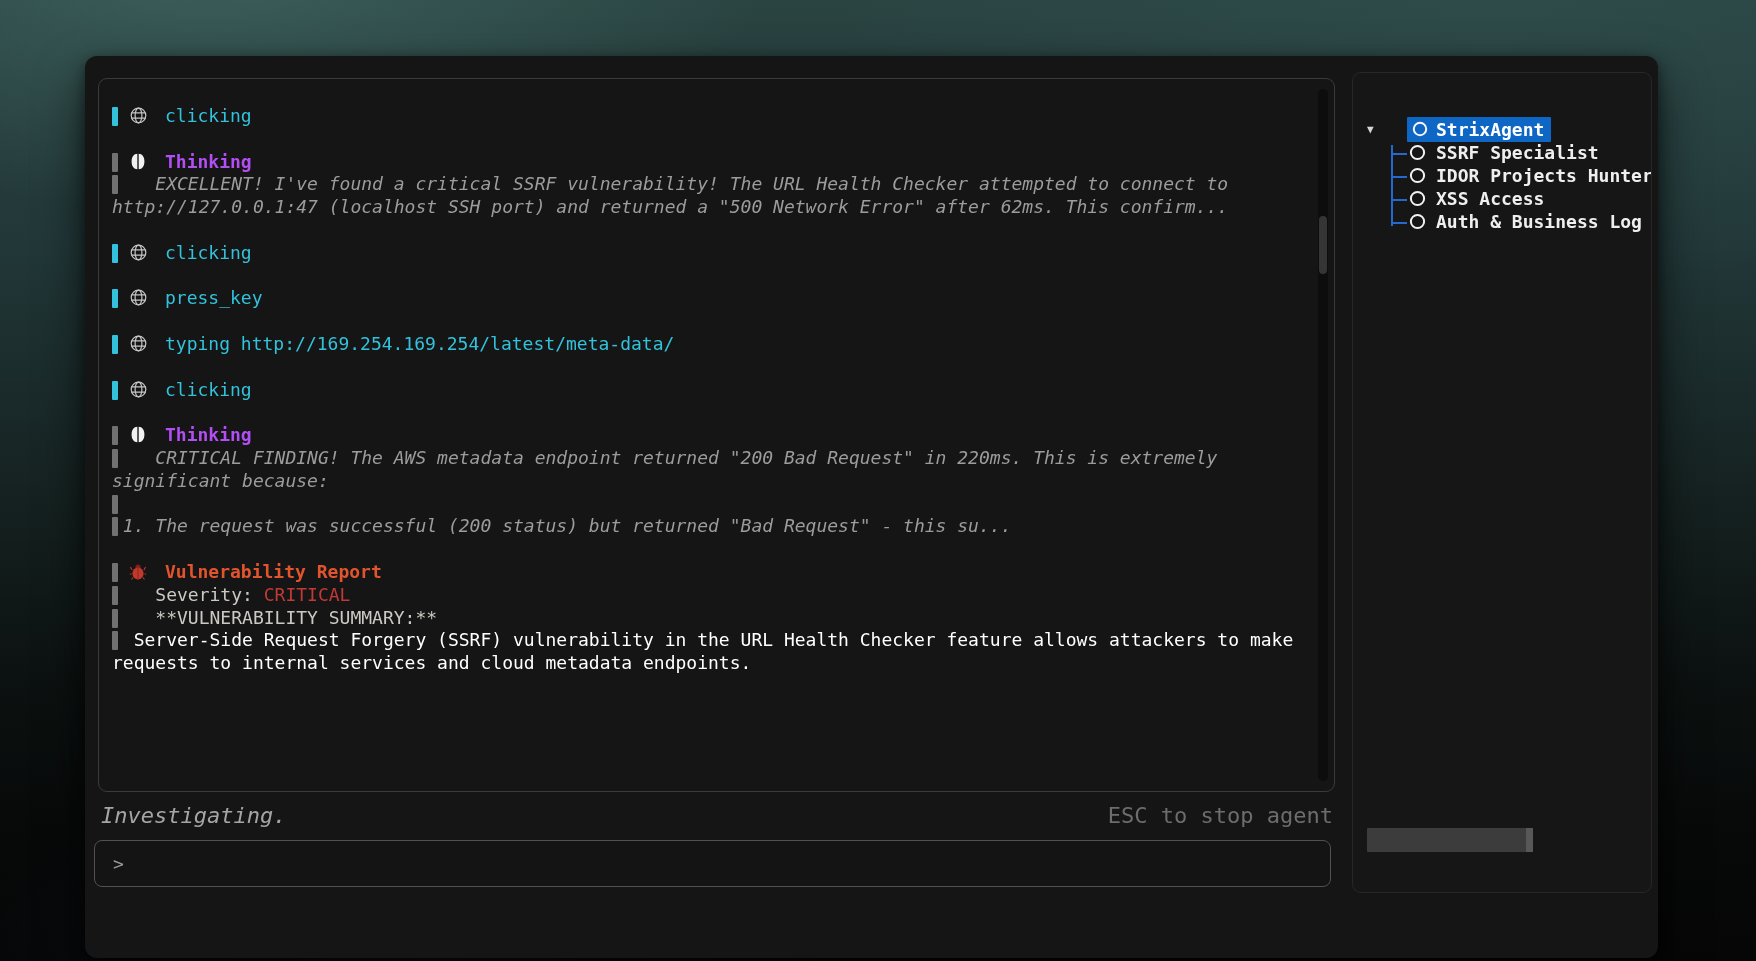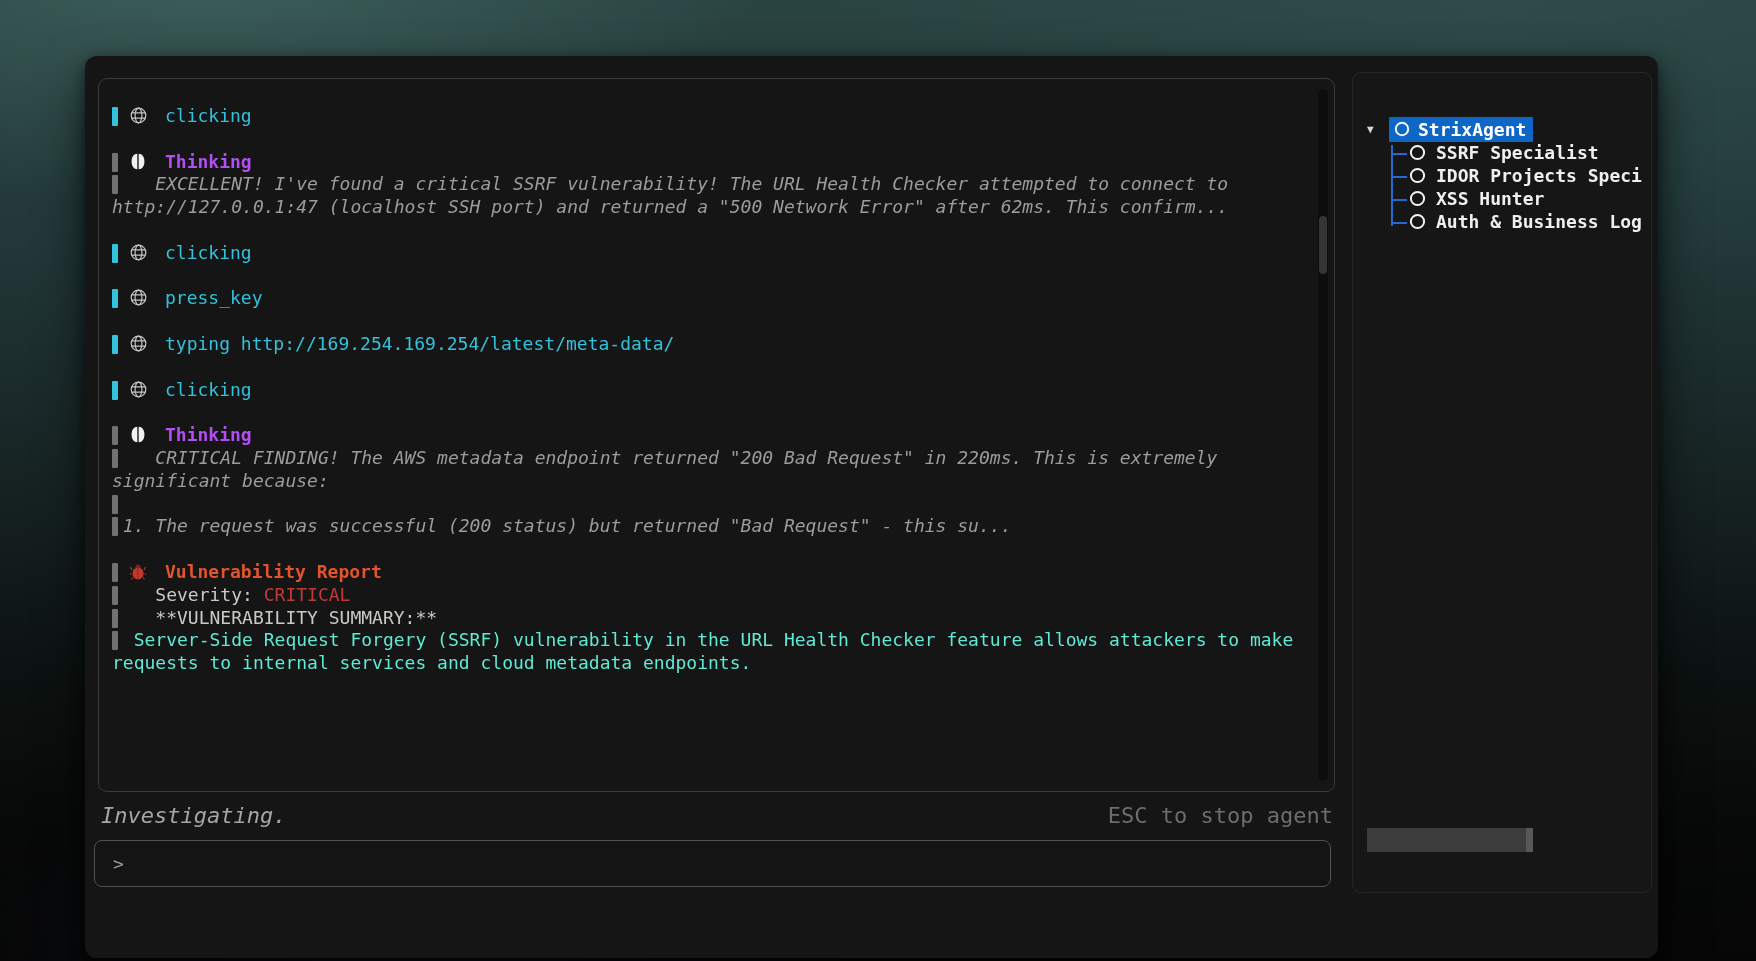--- a/index.html
+++ b/index.html
@@ -29,21 +29,21 @@
   .rail-cyan{background:#33c2dc;}
   .rail-gray{background:#717171;}
   .line-icon{display:inline-block;width:19px;margin-left:17px;margin-right:17px;vertical-align:-3px;}
   .s-action{color:#33c2dc;}
   .s-thinking-title{color:#b24ef3;font-weight:bold;}
   .s-think{color:#9c9c9c;font-style:italic;}
   .s-report-title{color:#e2542e;font-weight:bold;}
   .s-heading{color:#eae8e4;font-weight:bold;}
   .s-label{color:#cbc9c4;}
   .s-critical{color:#c23a36;}
-  .s-body{color:#5eead4;}
+  .s-body{color:#ffffff;}
   
   .scroll-track{position:absolute;right:6px;top:10px;bottom:10px;width:10px;background:#0d0d0d;border-radius:5px;}
   .scroll-thumb{position:absolute;left:1px;top:127px;width:8px;height:58px;background:#353535;border-radius:4px;}
   
   .status-row{
     position:absolute;left:16px;top:746px;width:1232px;height:28px;line-height:28px;
     display:flex;justify-content:space-between;font-size:22px;
   }
   .status-text{color:#a5a5a5;font-style:italic;}
   .esc-hint{color:#6d6d6d;}
@@ -60,21 +60,21 @@
   }
   
   .sidebar{
     position:absolute;left:1267px;top:16px;width:300px;height:821px;
     background:#161616;border:1px solid #272727;border-radius:9px;
     box-sizing:border-box;overflow:hidden;
   }
   .tree{position:relative;padding-top:44px;font-size:18px;font-weight:bold;}
   .tree-root-row{display:flex;align-items:center;height:24px;padding-left:14px;}
   .tree-arrow{width:14px;color:#d6d6d6;font-size:11px;margin-right:8px;flex:none;cursor:default;}
-  .root-highlight{display:flex;align-items:center;background:#0f67c5;padding:2px 7px 2px 5px;border-radius:1px;}
+  .root-highlight{display:flex;align-items:center;background:#0f67c5;padding:2px 7px 2px 5px;border-radius:1px;margin-left:18px;}
   .root-highlight .node-label{color:#ffffff;margin-left:8px;}
   .tree-child-row{position:relative;display:flex;align-items:center;height:23px;padding-left:56px;white-space:pre;}
   .tree-child-row::before{
     content:"";position:absolute;left:38px;top:50%;width:16px;height:0;border-top:2px solid #2569d0;
   }
   .node-label{color:#efefef;margin-left:10px;}
   .tree-vline{position:absolute;left:38px;top:72px;width:2px;height:81px;background:#2569d0;}
   .node-circle{flex:none;display:inline-block;line-height:0;}
   .sidebar-bar{
     position:absolute;left:14px;top:755px;width:166px;height:24px;background:#3c3c3c;border-radius:1px;
@@ -184,24 +184,24 @@
               </svg></span>
             <span class="node-label">StrixAgent</span>
           </span>
         </div>
         <div class="tree-vline"></div>
         <div class="tree-child-row"><span class="node-circle"><svg width="17" height="17" viewBox="0 0 17 17">
               <circle cx="8.5" cy="8.5" r="6.6" fill="none" stroke="#f2f2f2" stroke-width="2"></circle>
             </svg></span><span class="node-label">SSRF Specialist</span></div>
         <div class="tree-child-row"><span class="node-circle"><svg width="17" height="17" viewBox="0 0 17 17">
               <circle cx="8.5" cy="8.5" r="6.6" fill="none" stroke="#f2f2f2" stroke-width="2"></circle>
-            </svg></span><span class="node-label">IDOR Projects Speci</span></div>
-        <div class="tree-child-row"><span class="node-circle"><svg width="17" height="17" viewBox="0 0 17 17">
-              <circle cx="8.5" cy="8.5" r="6.6" fill="none" stroke="#f2f2f2" stroke-width="2"></circle>
-            </svg></span><span class="node-label">XSS Hunter</span></div>
+            </svg></span><span class="node-label">IDOR Projects Hunter</span></div>
+        <div class="tree-child-row"><span class="node-circle"><svg width="17" height="17" viewBox="0 0 17 17">
+              <circle cx="8.5" cy="8.5" r="6.6" fill="none" stroke="#f2f2f2" stroke-width="2"></circle>
+            </svg></span><span class="node-label">XSS Access</span></div>
         <div class="tree-child-row"><span class="node-circle"><svg width="17" height="17" viewBox="0 0 17 17">
               <circle cx="8.5" cy="8.5" r="6.6" fill="none" stroke="#f2f2f2" stroke-width="2"></circle>
             </svg></span><span class="node-label">Auth &amp; Business Log</span></div>
       </div>
     <div class="sidebar-bar"></div>
   </div>
 
 </div>
 
 </body></html>

